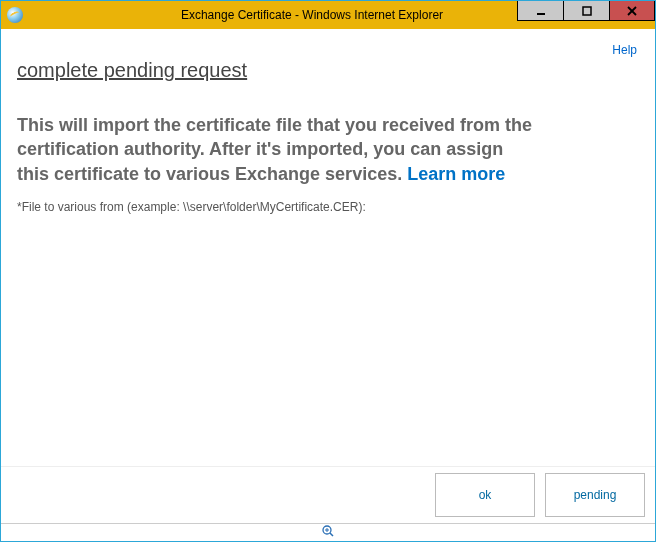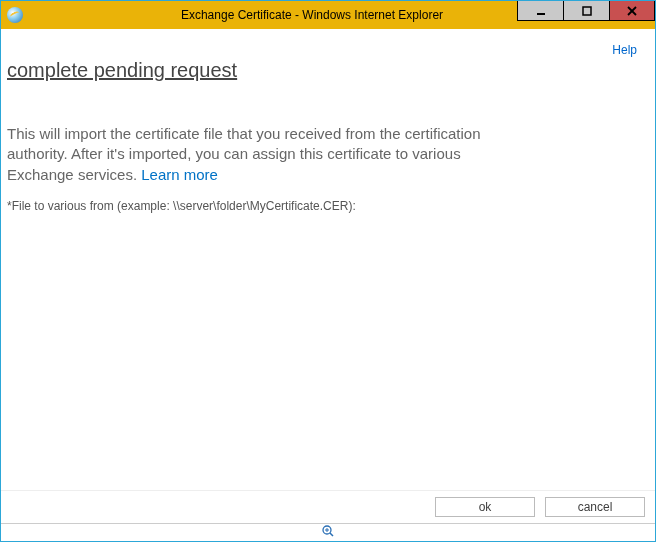--- a/index.html
+++ b/index.html
@@ -64,21 +64,21 @@
     align-items: center;
     justify-content: center;
     font-size: 11px;
   }
   .win-btn.min { background: #c9c9c9; border-right: none; }
   .win-btn.max { background: #c9c9c9; border-right: none; }
   .win-btn.close { background: #c85050; }
   .win-btn svg { display:block; }
   .content {
     flex: 1;
-    padding: 8px 10px 0 0;
+    padding: 8px 10px 0 10px;
     display: flex;
     flex-direction: column;
     background: #fff;
     position: relative;
   }
   .help-link {
     position: absolute;
     right: 18px;
     top: 14px;
     color: #0066cc;
@@ -87,24 +87,25 @@
   }
   .page-title {
     font-size: 20px;
     font-weight: 300;
     color: #444;
     margin: 22px 0 30px 6px;
     text-decoration: underline;
   }
   .descr {
     color: #666;
-    font-size: 15px;
+    font-size: 18px;
     line-height: 1.35;
-    margin: 12px 6px 14px 6px;
+    margin: 1px 6px 14px 6px;
     max-width: 520px;
+    font-weight: bold;
   }
   .learn-more {
     color: #0072c6;
     cursor: pointer;
   }
   .field-label {
     color: #555;
     font-size: 12px;
     margin: 0 6px 4px 6px;
   }
@@ -137,24 +138,24 @@
   }
   .footer {
     padding: 6px 10px 6px 10px;
     display: flex;
     justify-content: flex-end;
     gap: 10px;
     border-top: 1px solid #eee;
   }
   .footer .btn {
     width: 100px;
-    height: 20px;
+    height: 44px;
     border: 1px solid #bbb;
     background: #fff;
-    color: #404040;
+    color: #0369a1;
     font-size: 12px;
     cursor: pointer;
     display: flex;
     align-items: center;
     justify-content: center;
   }
   .statusbar {
     height: 18px;
     border-top: 1px solid #ccc;
     display: flex;
@@ -209,21 +210,21 @@
 
     <p class="descr">
       <span>This will import the certificate file that you received from the certification authority. After it's imported, you can assign this certificate to various Exchange services. </span><span class="learn-more">Learn more</span>
     </p>
 
     <div class="field-label">*File to various from (example: \\server\folder\MyCertificate.CER):</div>
   </div>
 
   <div class="footer">
     <div class="btn">ok</div>
-    <div class="btn">cancel</div>
+    <div class="btn">pending</div>
   </div>
 
   <div class="statusbar">
     <span class="zoom-icon">
       <svg width="14" height="14">
         <circle cx="6" cy="6" r="4" fill="none" stroke="#2a6fb5" stroke-width="1.3"></circle>
         <line x1="9" y1="9" x2="12" y2="12" stroke="#2a6fb5" stroke-width="1.5"></line>
         <line x1="6" y1="4" x2="6" y2="8" stroke="#2a6fb5" stroke-width="1"></line>
         <line x1="4" y1="6" x2="8" y2="6" stroke="#2a6fb5" stroke-width="1"></line>
       </svg>

